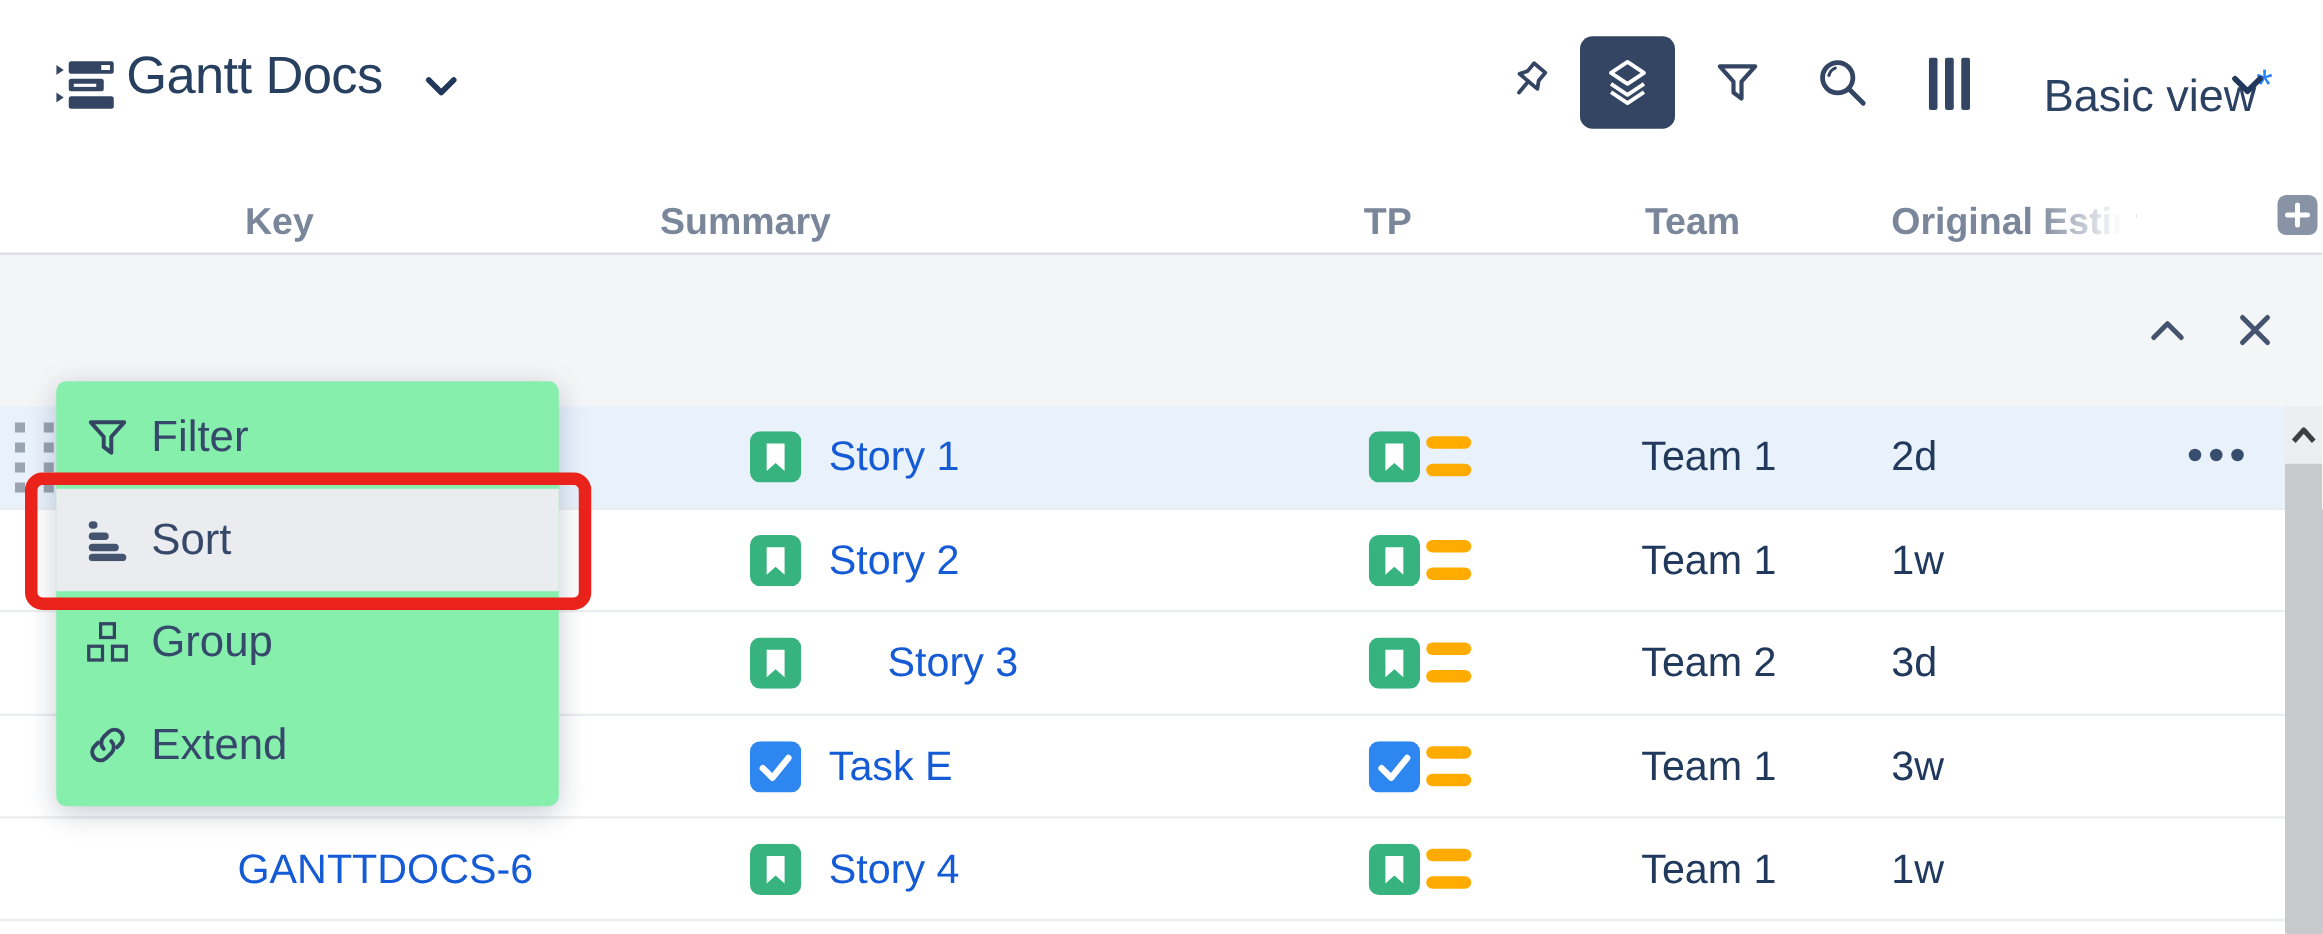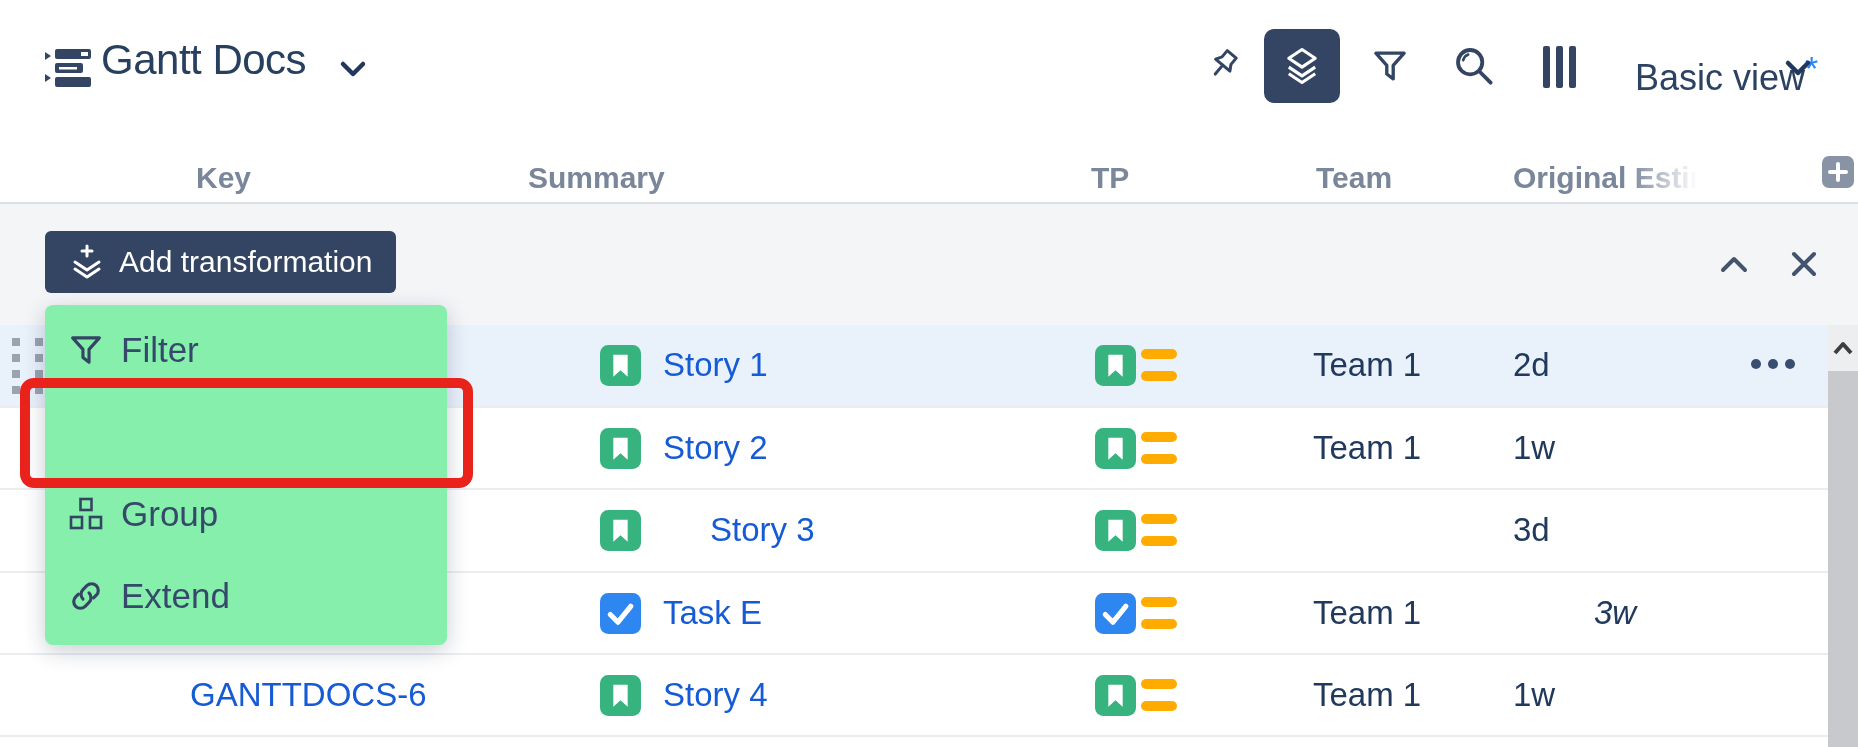--- a/index.html
+++ b/index.html
@@ -140,32 +140,20 @@
   <div class="abs col-head" style="left:1091px;">TP</div>
   <div class="abs col-head" style="left:1316px;">Team</div>
   <div class="abs col-head fade-label" style="left:1513px;"><span>Original Estim</span></div>
   <div class="abs add-col-btn">
     <svg width="22" height="22" viewBox="0 0 22 22">
         <path d="M11 3v16M3 11h16" stroke="#fff" stroke-width="4" stroke-linecap="round"></path>
       </svg>
   </div>
 
   <div class="abs toolbar"></div>
-  <div class="abs add-btn">
-    <span style="display:flex;">
-      <svg width="36" height="36" viewBox="0 0 36 36">
-        <g stroke="#fff" stroke-width="3" fill="none" stroke-linecap="round" stroke-linejoin="round">
-          <path d="M18 2v10M13 7h10"></path>
-          <path d="M6 18l12 8 12-8"></path>
-          <path d="M6 25l12 8 12-8"></path>
-        </g>
-      </svg>
-    </span>
-    <span>Add transformation</span>
-  </div>
   <div class="abs icon-btn" style="left:1714px;top:244px;width:40px;height:40px;">
     <svg width="32" height="24" viewBox="0 0 32 24">
         <path d="M5 18L16 7l11 11" stroke="#44546F" stroke-width="4" fill="none" stroke-linecap="round" stroke-linejoin="round"></path>
       </svg>
   </div>
   <div class="abs icon-btn" style="left:1784px;top:244px;width:40px;height:40px;">
     <svg width="28" height="28" viewBox="0 0 28 28">
         <path d="M4 4l20 20M24 4L4 24" stroke="#44546F" stroke-width="4" stroke-linecap="round"></path>
       </svg>
   </div>
@@ -242,20 +230,21 @@
       <span class="type-icon" style="left:1095px;">
         <svg width="41" height="41" viewBox="0 0 40 40">
             <rect width="40" height="40" rx="8" fill="#36B37E"></rect>
             <path d="M13 9.5h14v21.5l-7-6.3-7 6.3z" fill="#fff"></path>
           </svg>
       </span>
       <span class="tp-bars">
           <i class="b1"></i>
           <i class="b2"></i>
         </span>
+      <span class="cell-text" style="left:1313px;">Team 2</span>
       <span class="cell-text" style="left:1513px;">3d</span>
     </div>
 
     <div class="row" style="top:248px;height:82px;">
       <span class="type-icon" style="left:600px;">
         <svg width="41" height="41" viewBox="0 0 40 40">
             <rect width="40" height="40" rx="8" fill="#2E86F0"></rect>
             <path d="M10 21l7.5 7.5L30 13" stroke="#fff" stroke-width="5" fill="none" stroke-linecap="round" stroke-linejoin="round"></path>
           </svg>
       </span>
@@ -264,21 +253,21 @@
         <svg width="41" height="41" viewBox="0 0 40 40">
             <rect width="40" height="40" rx="8" fill="#2E86F0"></rect>
             <path d="M10 21l7.5 7.5L30 13" stroke="#fff" stroke-width="5" fill="none" stroke-linecap="round" stroke-linejoin="round"></path>
           </svg>
       </span>
       <span class="tp-bars">
           <i class="b1"></i>
           <i class="b2"></i>
         </span>
       <span class="cell-text" style="left:1313px;">Team 1</span>
-      <span class="cell-text" style="left:1594px;font-style:italic;">3w</span>
+      <span class="cell-text" style="left:1513px;">3w</span>
     </div>
 
     <div class="row" style="top:330px;height:82px;">
       <span class="cell-text link" style="left:190px;">GANTTDOCS-6</span>
       <span class="type-icon" style="left:600px;">
         <svg width="41" height="41" viewBox="0 0 40 40">
             <rect width="40" height="40" rx="8" fill="#36B37E"></rect>
             <path d="M13 9.5h14v21.5l-7-6.3-7 6.3z" fill="#fff"></path>
           </svg>
       </span>
@@ -308,20 +297,33 @@
   </div>
 
   <div class="abs menu">
     <div class="menu-item" style="top:4px;">
       <span class="menu-icon">
         <svg width="34" height="34" viewBox="0 0 28 28">
             <path d="M3 4h22l-8.5 9.5V24l-5-3.8V13.5z" stroke="#344563" stroke-width="2.6" fill="none" stroke-linejoin="round"></path>
           </svg>
       </span>
       <span>Filter</span>
+    </div>
+    <div class="menu-item hl" style="top:86px;">
+      <span class="menu-icon">
+        <svg width="34" height="34" viewBox="0 0 34 34">
+          <g fill="#44546F">
+            <rect x="2" y="2" width="7" height="6" rx="3"></rect>
+            <rect x="2" y="11" width="16" height="6" rx="3"></rect>
+            <rect x="2" y="20" width="24" height="6" rx="3"></rect>
+            <rect x="2" y="28" width="30" height="6" rx="3"></rect>
+          </g>
+        </svg>
+      </span>
+      <span>Sort</span>
     </div>
     <div class="menu-item" style="top:250px;">
       <span class="menu-icon">
         <svg width="34" height="34" viewBox="0 0 28 28">
           <g stroke="#344563" stroke-width="2.6" fill="none" stroke-linecap="round">
             <path d="M11.5 16.5a5.5 5.5 0 0 1 0-7.8l3.2-3.2a5.5 5.5 0 0 1 7.8 7.8l-2.3 2.3"></path>
             <path d="M16.5 11.5a5.5 5.5 0 0 1 0 7.8l-3.2 3.2a5.5 5.5 0 0 1-7.8-7.8l2.3-2.3"></path>
           </g>
         </svg>
       </span>

